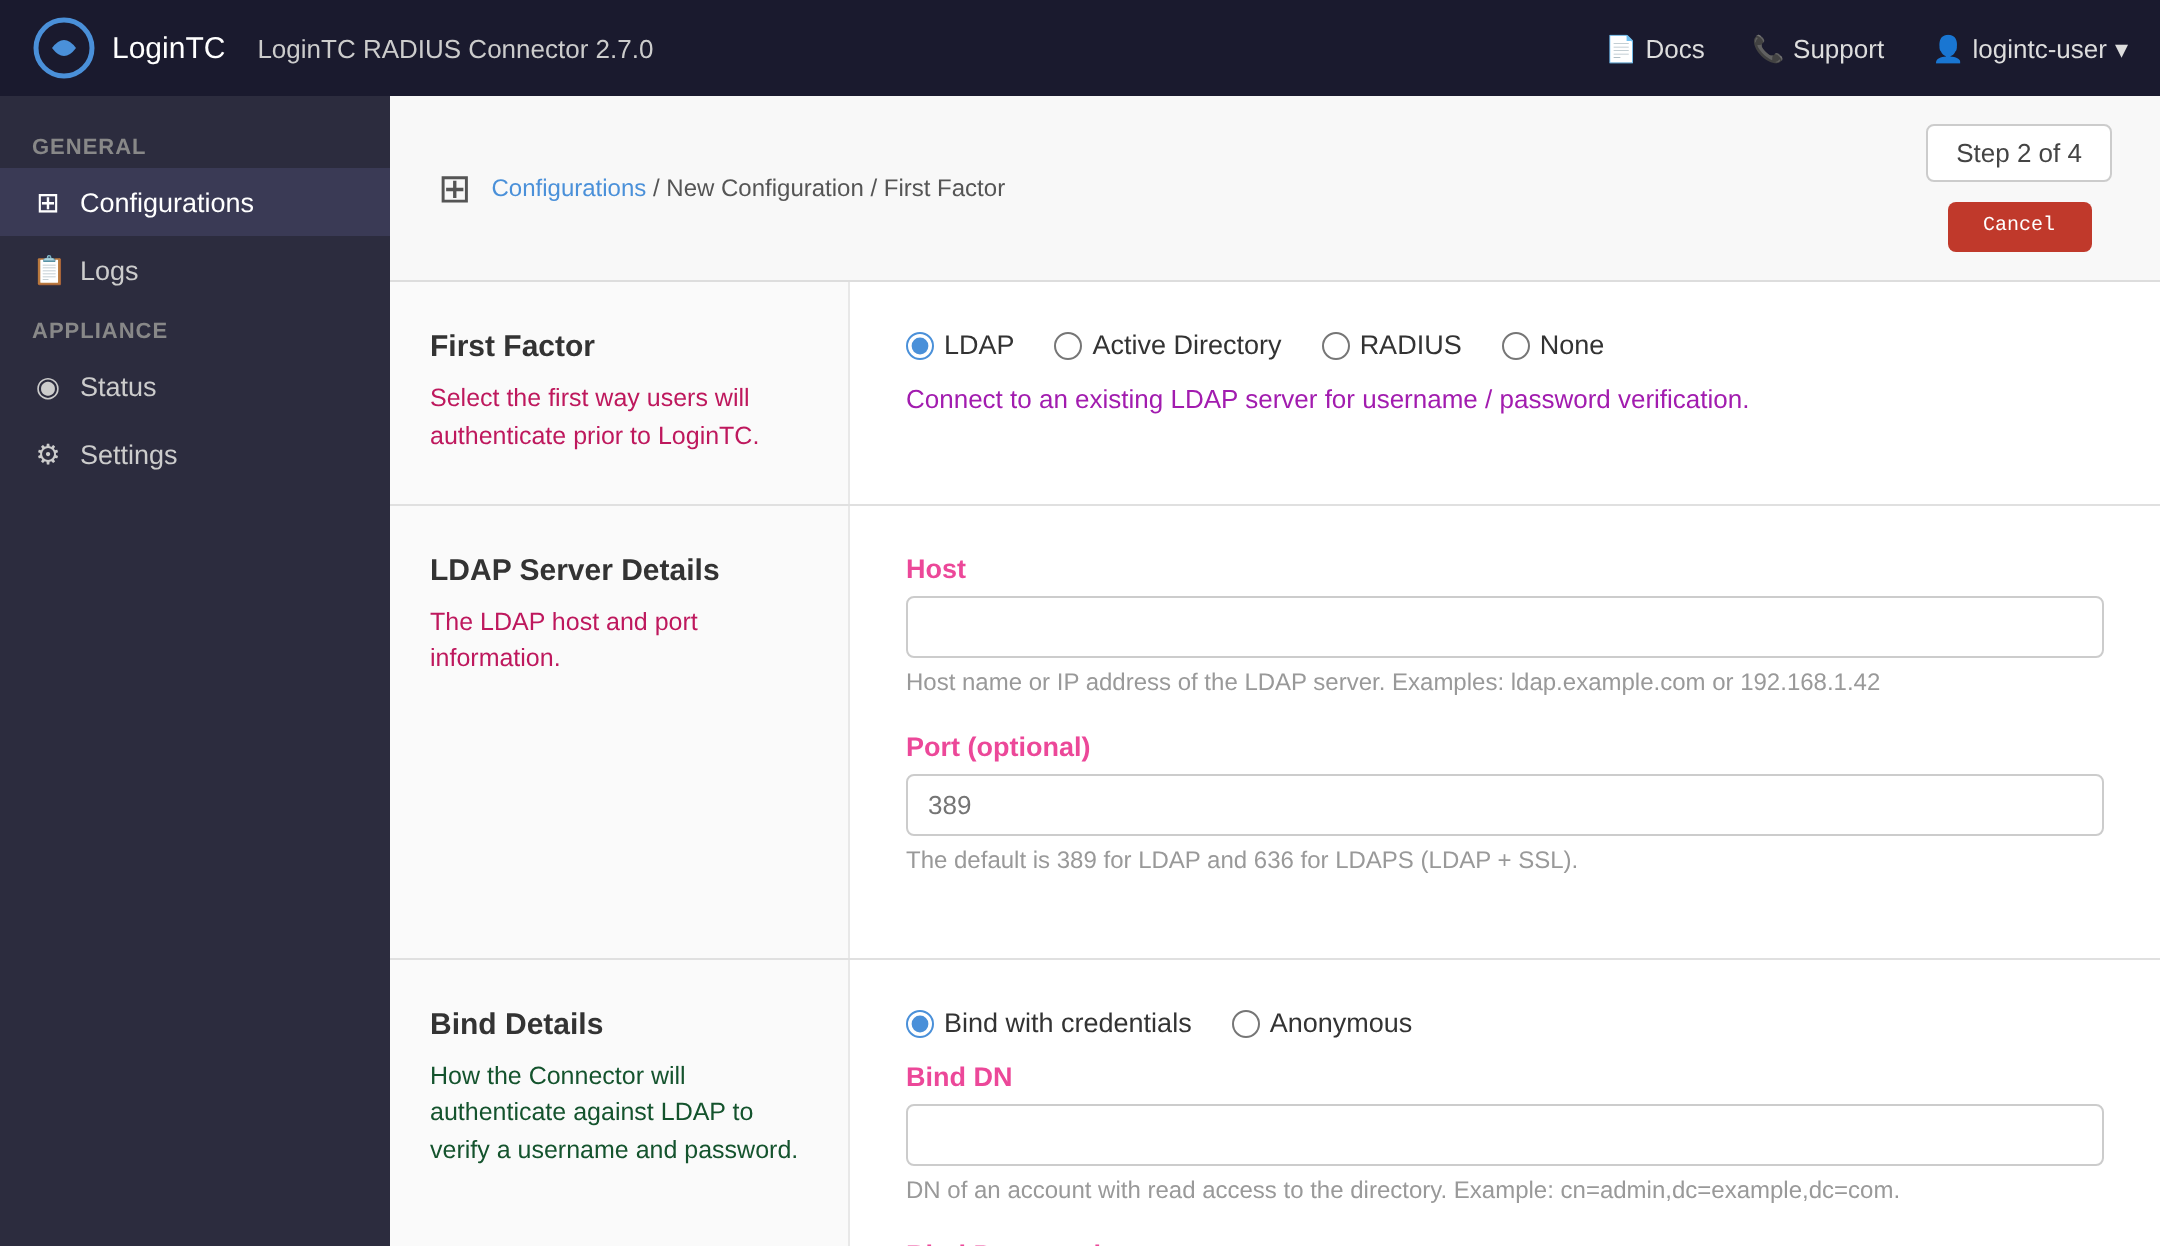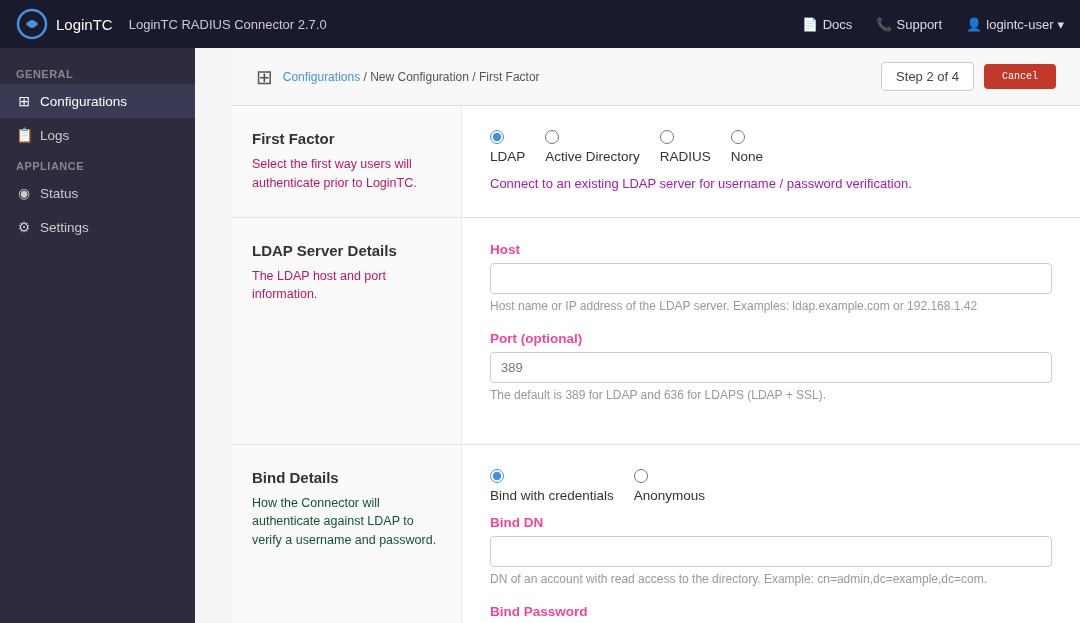--- a/index.html
+++ b/index.html
@@ -46,21 +46,20 @@
       display: flex;
       align-items: center;
       gap: 4px;
     }
 
     
     .layout {
       display: flex;
       flex: 1;
       overflow: hidden;
-      gap: 37px;
     }
 
     
     .sidebar {
       width: 195px;
       background: #2c2c3e;
       color: #ccc;
       flex-shrink: 0;
       padding-top: 12px;
     }
@@ -123,20 +122,21 @@
       color: #4a90d9;
       text-decoration: none;
     }
     .breadcrumb span {
       color: #555;
     }
     .page-header-right {
       display: flex;
       align-items: center;
       gap: 10px;
+      flex-direction: column;
     }
     .step-badge {
       background: #fff;
       border: 1px solid #ccc;
       border-radius: 4px;
       padding: 6px 14px;
       font-size: 13px;
       color: #444;
     }
     .btn-cancel {
@@ -187,25 +187,24 @@
 
     
     .radio-group {
       display: flex;
       align-items: center;
       gap: 20px;
       margin-bottom: 12px;
     }
     .radio-option {
       display: flex;
-      align-items: flex-start;
+      align-items: flex-end;
       gap: 5px;
       font-size: 13.5px;
       cursor: pointer;
-      flex-direction: column;
     }
     .radio-option input[type="radio"] {
       accent-color: #4a90d9;
       width: 14px;
       height: 14px;
     }
     .description-text {
       font-size: 13px;
       color: #a21caf;
       margin-top: 4px;

